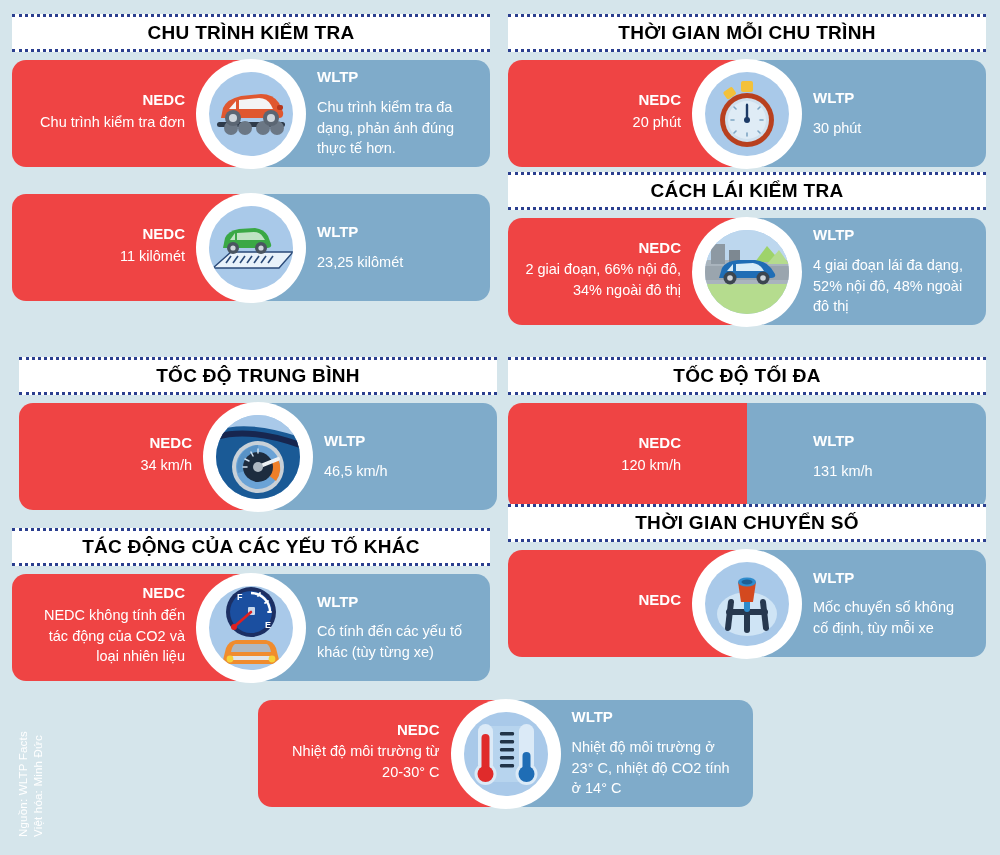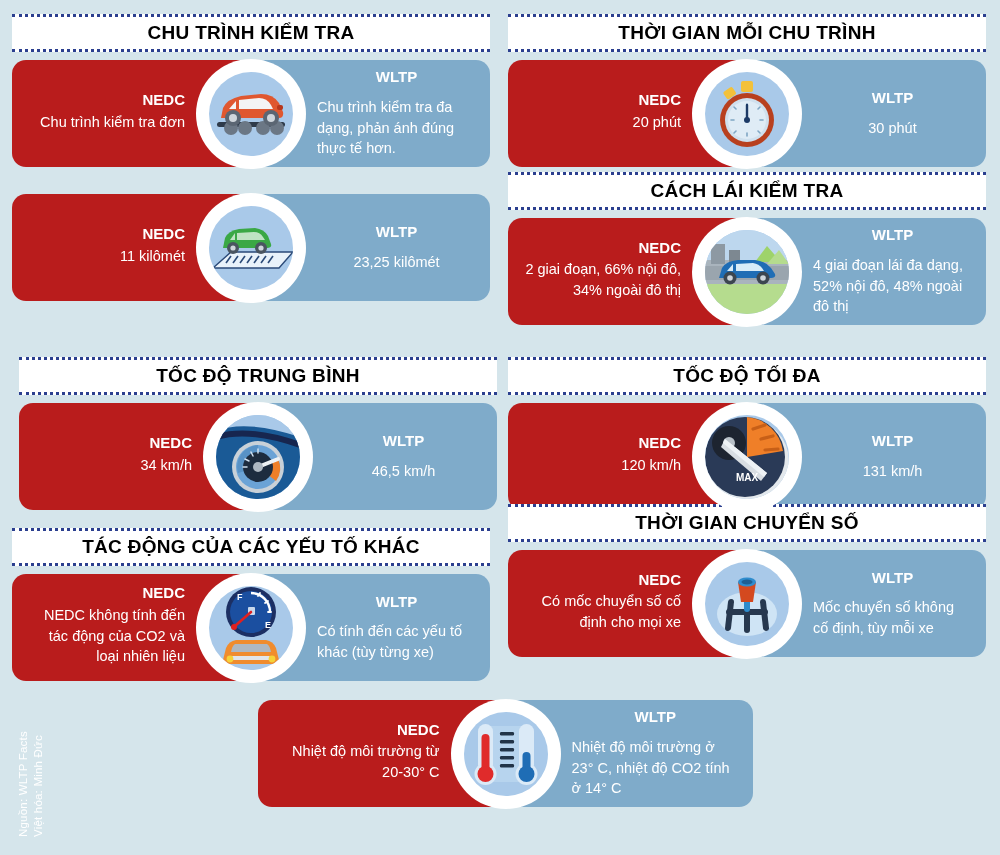--- a/index.html
+++ b/index.html
@@ -39,30 +39,30 @@
     display: flex;
   }
   .side {
     flex: 1 1 50%;
     display: flex;
     flex-direction: column;
     justify-content: center;
     color: #ffffff;
   }
   .side-nedc {
-    background: #b91c1c;
+    background: #ef4444;
     border-radius: 14px 0 0 14px;
     align-items: flex-end;
     text-align: right;
     padding: 0 66px 4px 14px;
   }
   .side-wltp {
     background: #7fabca;
     border-radius: 0 14px 14px 0;
-    align-items: center;
+    align-items: flex-start;
     text-align: left;
     padding: 0 14px 0 66px;
     gap: 8px;
   }
   .side-label {
     font-size: 15px;
     font-weight: bold;
     line-height: 1.25;
     margin-bottom: 2px;
   }
@@ -311,39 +311,20 @@
 
   <div class="card" style="left:508px; top:357px; width:478px;">
     <div class="card-title">
       <span>TỐC ĐỘ TỐI ĐA</span>
     </div>
     <div class="card-body">
       <div class="side side-nedc">
         <div class="side-label">NEDC</div>
         <div class="side-text">120 km/h</div>
       </div>
-      <div class="icon-circle">
-        <div class="icon-inner">
-          <svg width="84" height="84" viewBox="0 0 84 84">
-            <circle cx="42" cy="46" r="42" fill="#e3e8ec"></circle>
-            <circle cx="40" cy="42" r="40" fill="#2a3a57"></circle>
-            <path d="M42 42 L42 2 A40 40 0 0 1 78 36 Z" fill="#ef7f28"></path>
-            <g stroke="#c75f17" stroke-width="3.2" stroke-linecap="round">
-              <line x1="48" y1="14" x2="60" y2="10"></line>
-              <line x1="56" y1="24" x2="68" y2="21"></line>
-              <line x1="60" y1="35" x2="73" y2="34"></line>
-            </g>
-            <circle cx="24" cy="28" r="17" fill="#1d2430"></circle>
-            <circle cx="24" cy="28" r="6" fill="#b9c1c8"></circle>
-            <path d="M20 24 L62 58 L56 66 L16 32 Z" fill="#d9dee3"></path>
-            <path d="M20 24 L62 58 L59 62 L18 28 Z" fill="#eef2f5"></path>
-            <text x="42" y="66" font-family="Liberation Sans, sans-serif" font-size="10" font-weight="bold" fill="#ffffff" text-anchor="middle">MAX</text>
-          </svg>
-        </div>
-      </div>
       <div class="side side-wltp">
         <div class="side-label">WLTP</div>
         <div class="side-text">131 km/h</div>
       </div>
     </div>
   </div>
 
   <div class="card" style="left:12px; top:528px; width:478px;">
     <div class="card-title">
       <span>TÁC ĐỘNG CỦA CÁC YẾU TỐ KHÁC</span>
@@ -385,21 +366,20 @@
     </div>
   </div>
 
   <div class="card" style="left:508px; top:504px; width:478px;">
     <div class="card-title">
       <span>THỜI GIAN CHUYỂN SỐ</span>
     </div>
     <div class="card-body">
       <div class="side side-nedc">
         <div class="side-label">NEDC</div>
-        <div class="side-text">Có mốc chuyển số cố định cho mọi xe</div>
       </div>
       <div class="icon-circle">
         <div class="icon-inner">
           <svg width="84" height="84" viewBox="0 0 84 84">
             <ellipse cx="42" cy="52" rx="30" ry="22" fill="#cfe4f5"></ellipse>
             <g stroke="#27384f" stroke-width="6" stroke-linecap="round" fill="none">
               <path d="M26 40 L23 66"></path>
               <path d="M42 40 L42 68"></path>
               <path d="M58 40 L61 66"></path>
               <path d="M24 50 L60 50"></path>

